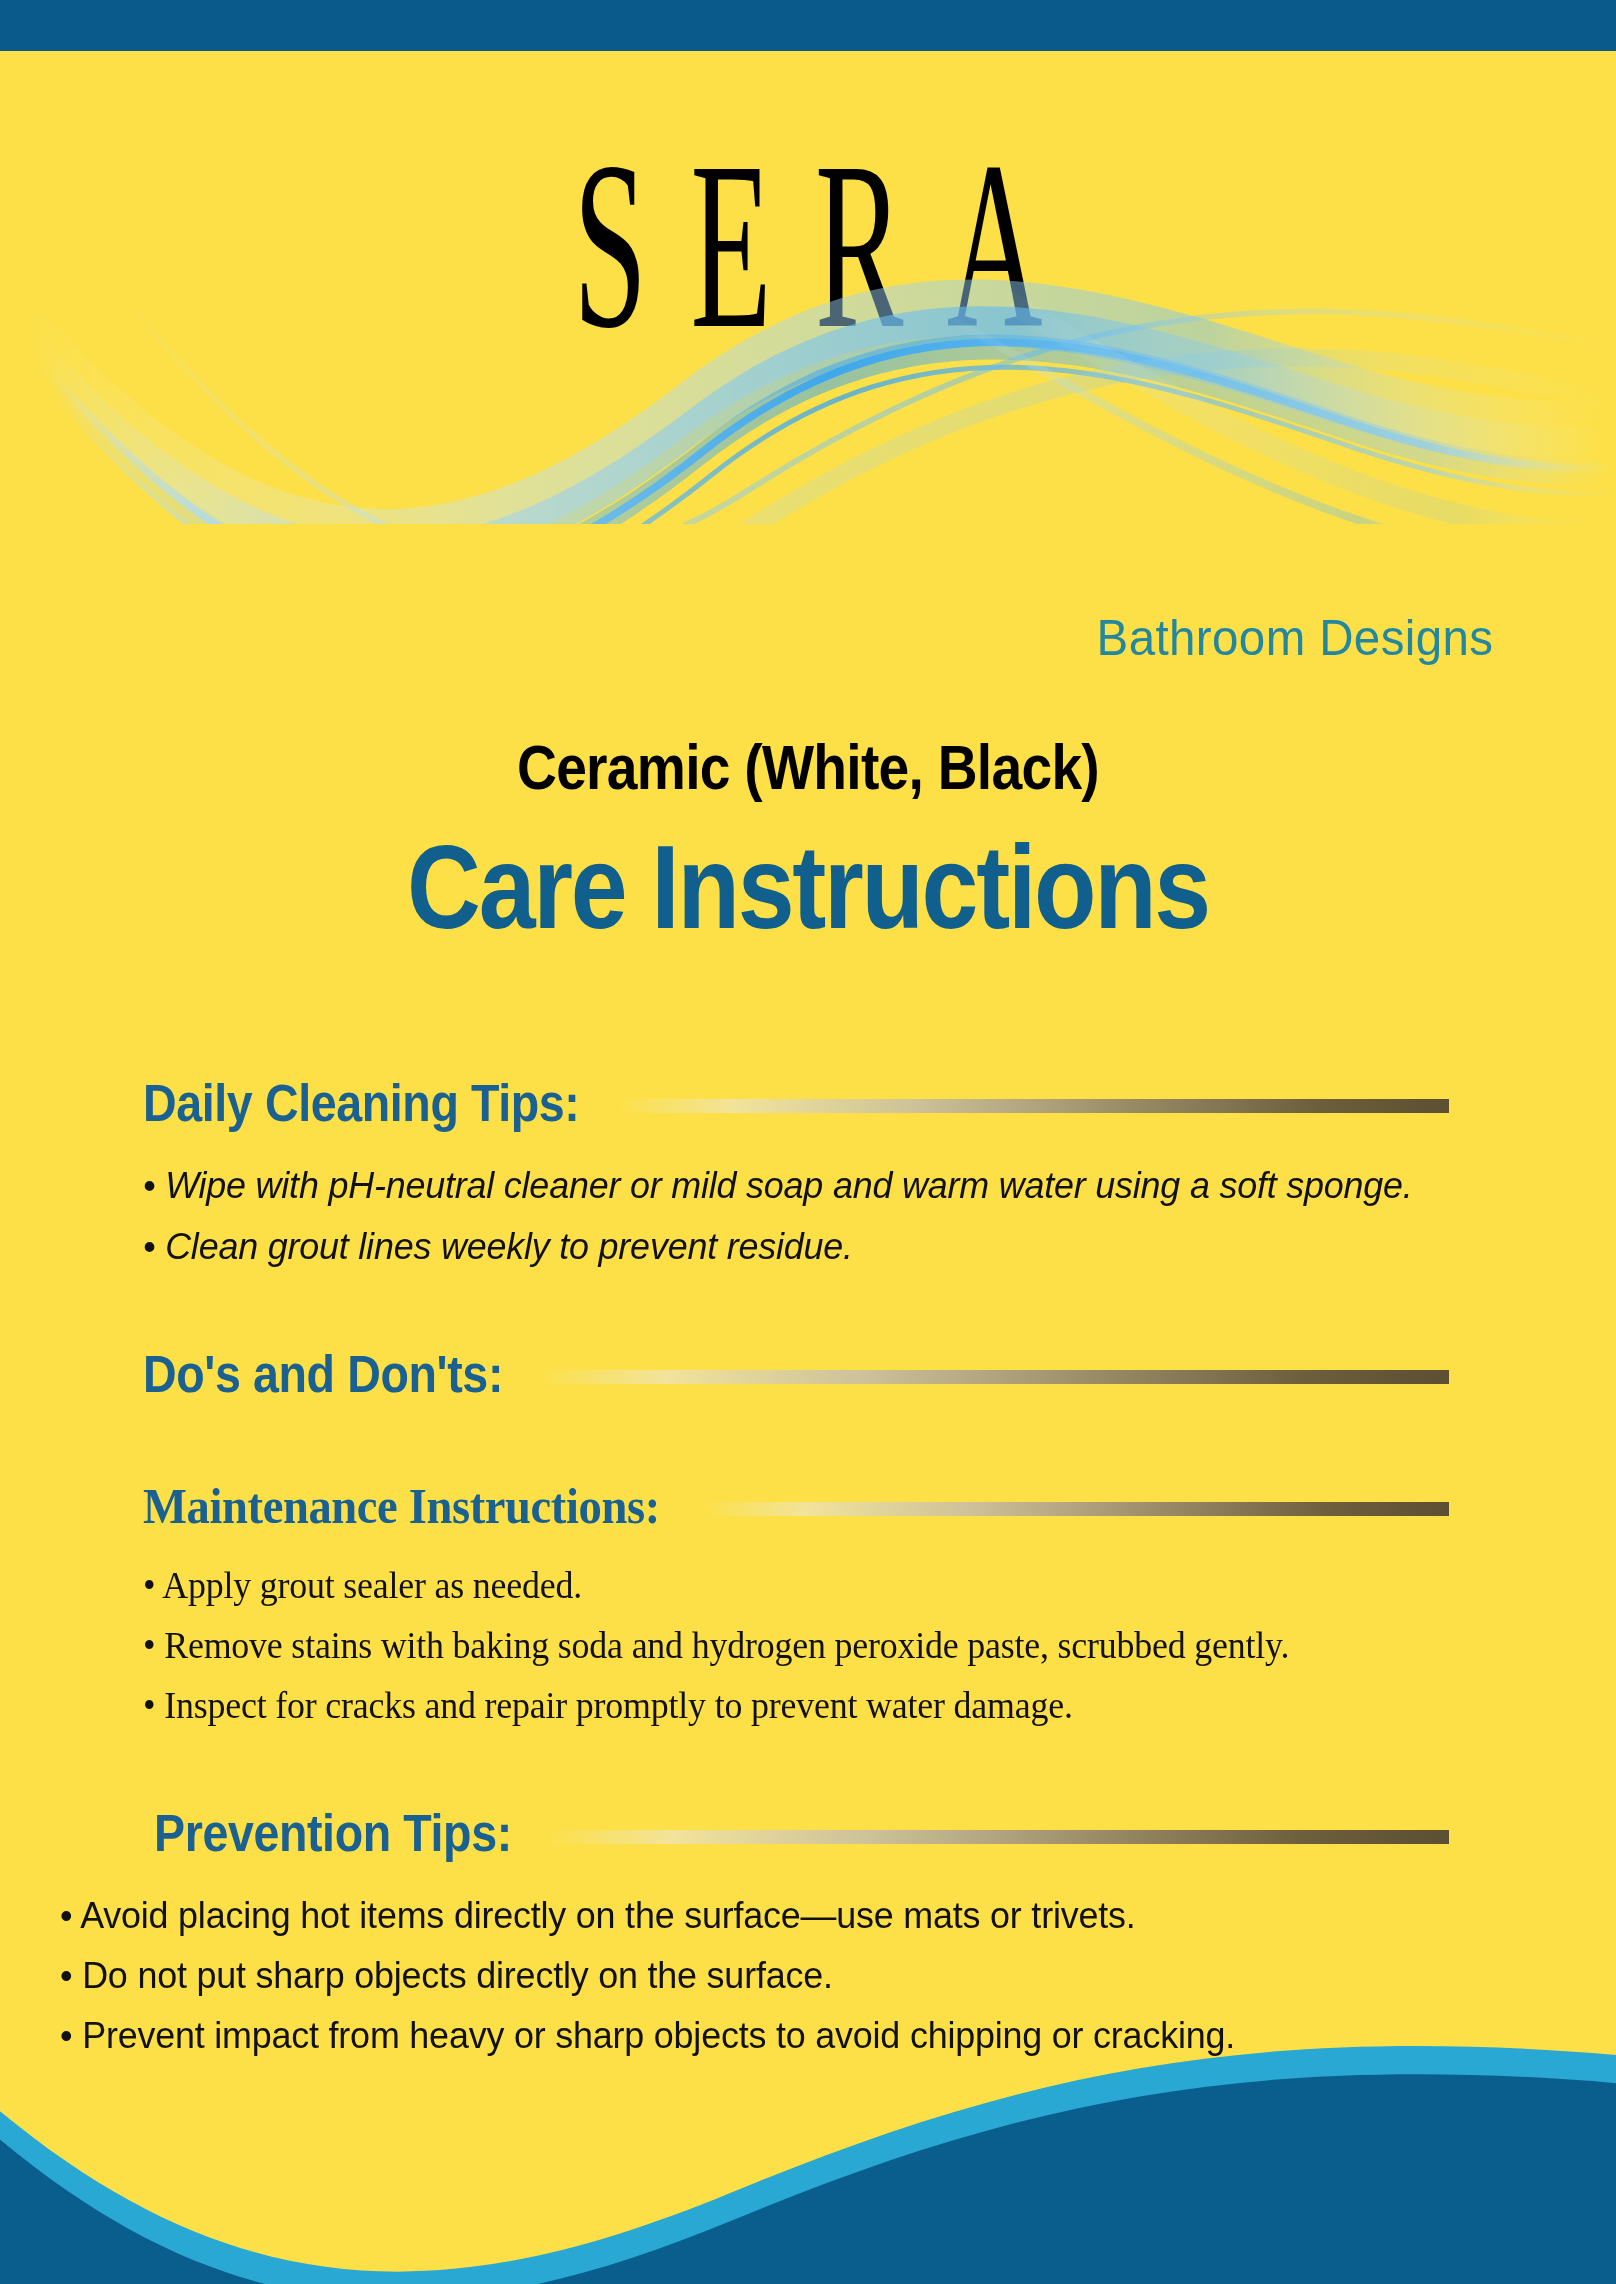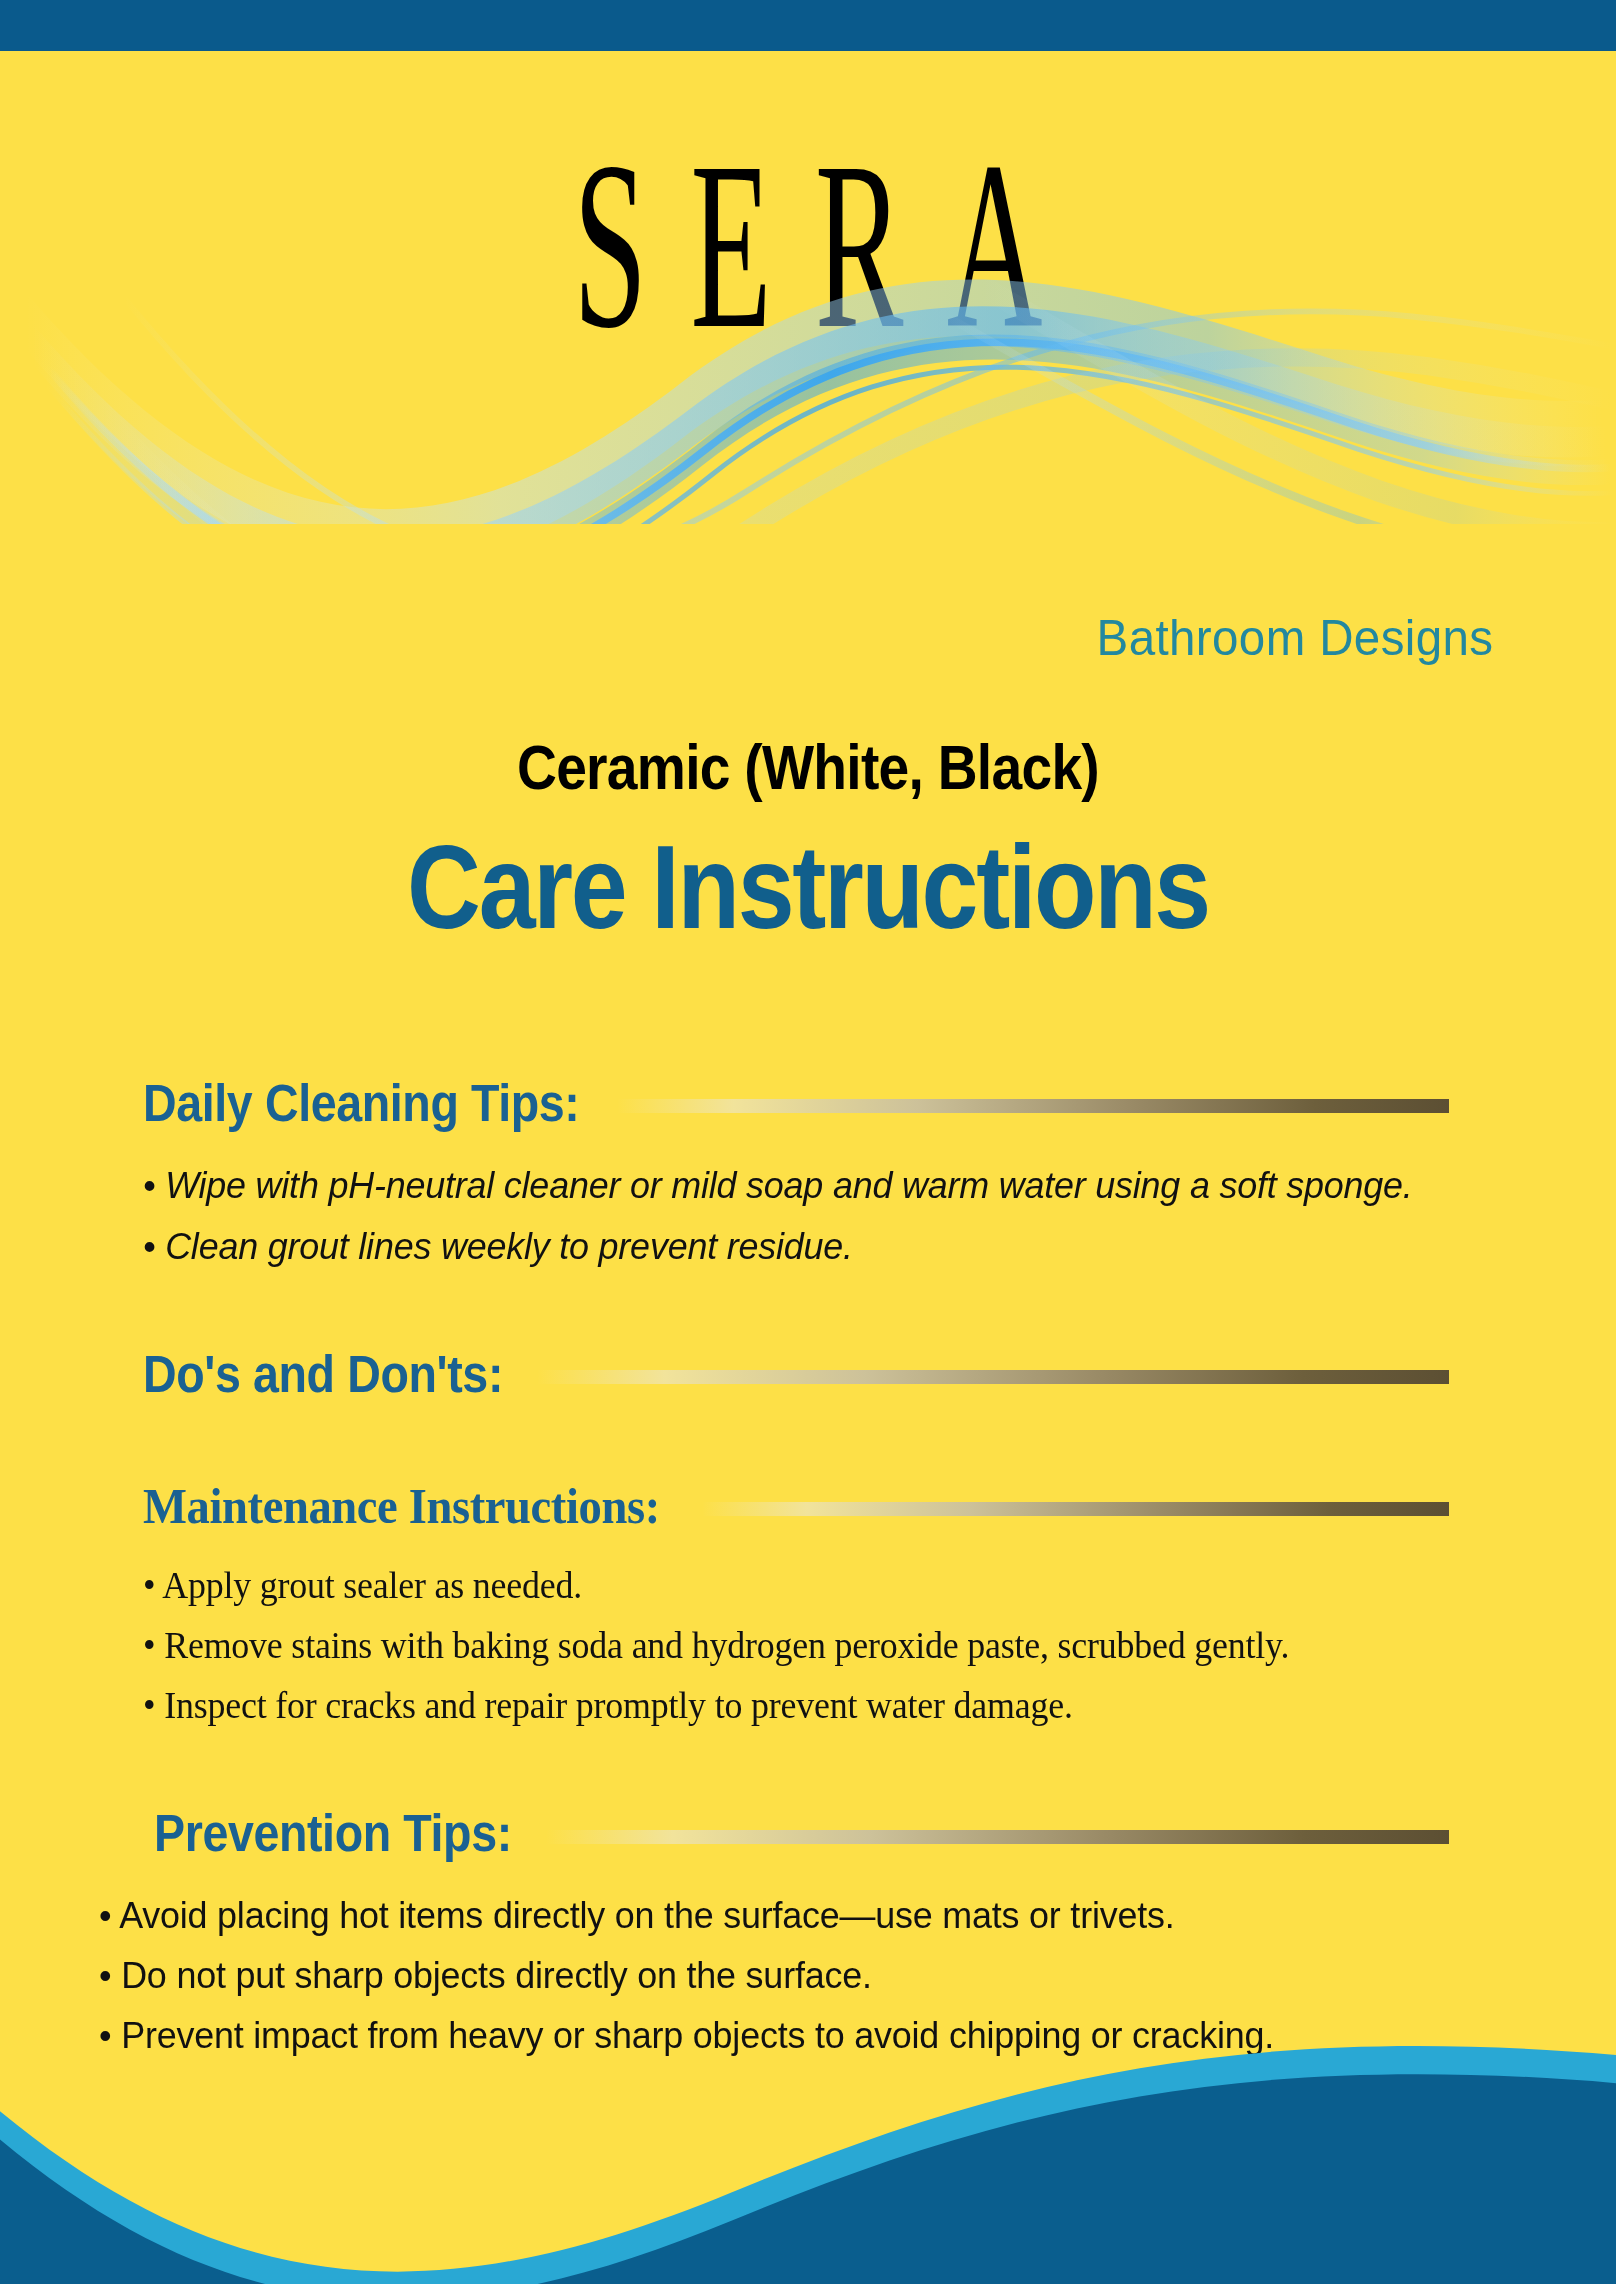--- a/index.html
+++ b/index.html
@@ -165,21 +165,21 @@
   .sec-1 .bullets { margin-top: 35px; }
   .sec-2 .bullets { margin-top: 35px; }
   .sec-3 .bullets { margin-top: 37px; }
 
   .sec-0 .bullet + .bullet { margin-top: 21.6px; }
   .sec-1 .bullet + .bullet { margin-top: 21.6px; }
   .sec-2 .bullet + .bullet { margin-top: 21.6px; }
   .sec-3 .bullet + .bullet { margin-top: 21.6px; }
 
   .sec-3 .heading-row { padding-left: 154px; }
-  .sec-3 .bullets { padding-left: 99px; }
+  .sec-3 .bullets { padding-left: 60px; }
 
   
   #footer-waves {
     position: absolute;
     left: 0;
     bottom: 0;
     width: 1616px;
     height: 249px;
   }
 </style>

